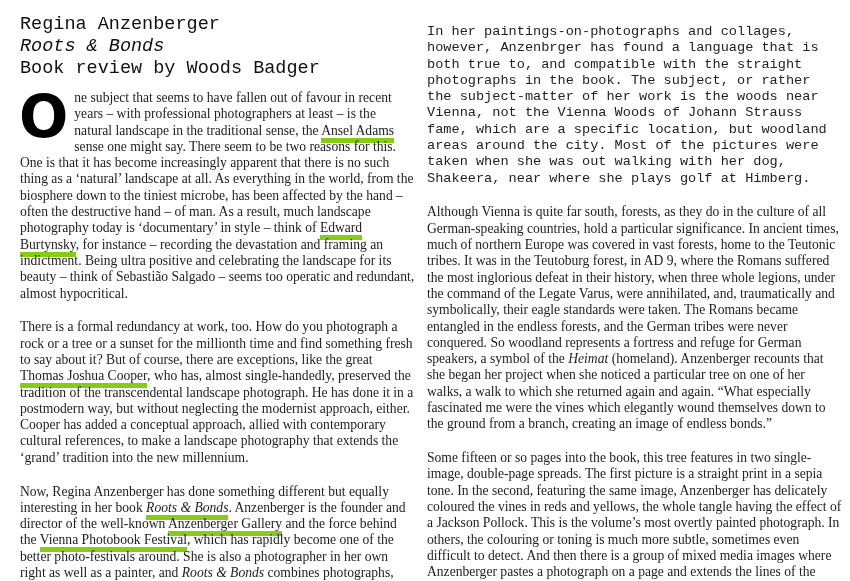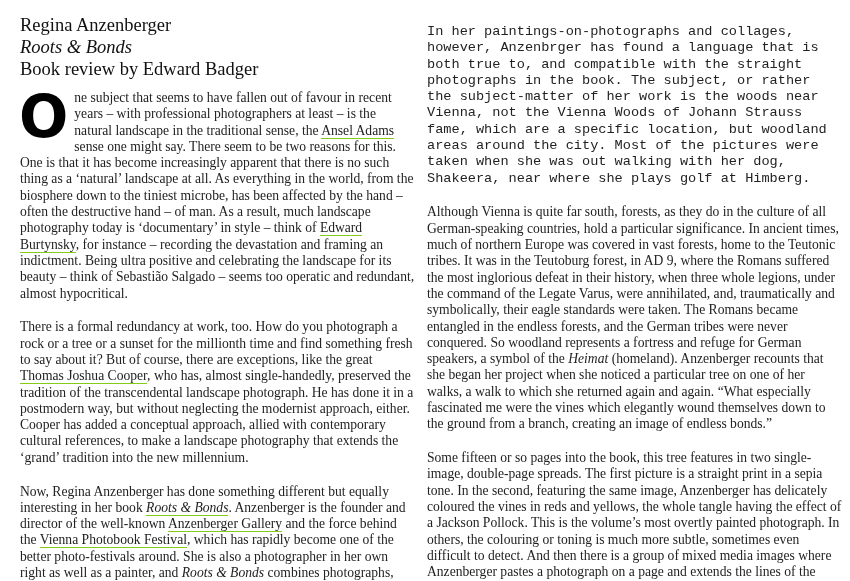--- a/index.html
+++ b/index.html
@@ -6,52 +6,52 @@
     body {
       width: 850px; height: 581px; overflow: hidden; position: relative;
       font-family: "DejaVu Serif", "Liberation Serif", serif;
       color: #1a1a1a;
     }
     .col { position: absolute; top: 0; }
     .col-left { left: 20px; width: 395px; }
     .col-right { left: 427px; width: 415px; }
     .header-block { padding-top: 14px; margin-bottom: 4px; }
     .h-line {
-      font-family: Liberation Serif, serif;
+      font-family: Liberation Mono, monospace;
       font-size: 18.5px; line-height: 22px; color: #111;
     }
     .h-line.italic { font-style: italic; }
     p {
       margin: 0 0 17.5px 0;
       font-family: "Liberation Serif", "DejaVu Serif", serif;
       font-size: 13.6px; line-height: 16.3px; color: #222;
     }
     .col-right p:first-child { margin-top: 24px; font-family: Liberation Mono, monospace; }
     .dropcap {
       float: left;
       font-family: "DejaVu Sans", "Liberation Sans", sans-serif;
       font-weight: bold;
       font-size: 58px; line-height: 46px;
       margin: 4px 6px 0 -1px;
       color: #000;
     }
     a.inline-link {
       color: #222; text-decoration: none;
-      border-bottom: 1px solid #84cc16;
+      border-bottom: 5px solid #84cc16;
     }
     em { font-style: italic; margin-top: 38px; }
   </style>
 </head>
 <body>
 
 <div class="col col-left">
   <div class="header-block">
     <div class="h-line">Regina Anzenberger</div>
     <div class="h-line italic">Roots &amp; Bonds</div>
-    <div class="h-line">Book review by Edward Badger</div>
+    <div class="h-line">Book review by Woods Badger</div>
   </div>
 
   <p style="margin-top:10px;">
     <span class="dropcap">O</span><span>ne subject that seems to have fallen out of favour in recent years – with professional photographers at least – is the natural landscape in the traditional sense, the </span><a class="inline-link">Ansel Adams</a><span> sense one might say. There seem to be two reasons for this. One is that it has become increasingly apparent that there is no such thing as a ‘natural’ landscape at all. As everything in the world, from the biosphere down to the tiniest microbe, has been affected by the hand – often the destructive hand – of man. As a result, much landscape photography today is ‘documentary’ in style – think of </span><a class="inline-link">Edward Burtynsky</a><span>, for instance – recording the devastation and framing an indictment. Being ultra positive and celebrating the landscape for its beauty – think of Sebastião Salgado – seems too operatic and redundant, almost hypocritical.</span>
   </p>
 
   <p>
     <span>There is a formal redundancy at work, too. How do you photograph a rock or a tree or a sunset for the millionth time and find something fresh to say about it? But of course, there are exceptions, like the great </span><a class="inline-link">Thomas Joshua Cooper</a><span>, who has, almost single-handedly, preserved the tradition of the transcendental landscape photograph. He has done it in a postmodern way, but without neglecting the modernist approach, either. Cooper has added a conceptual approach, allied with contemporary cultural references, to make a landscape photography that extends the ‘grand’ tradition into the new millennium.</span>
   </p>
 

